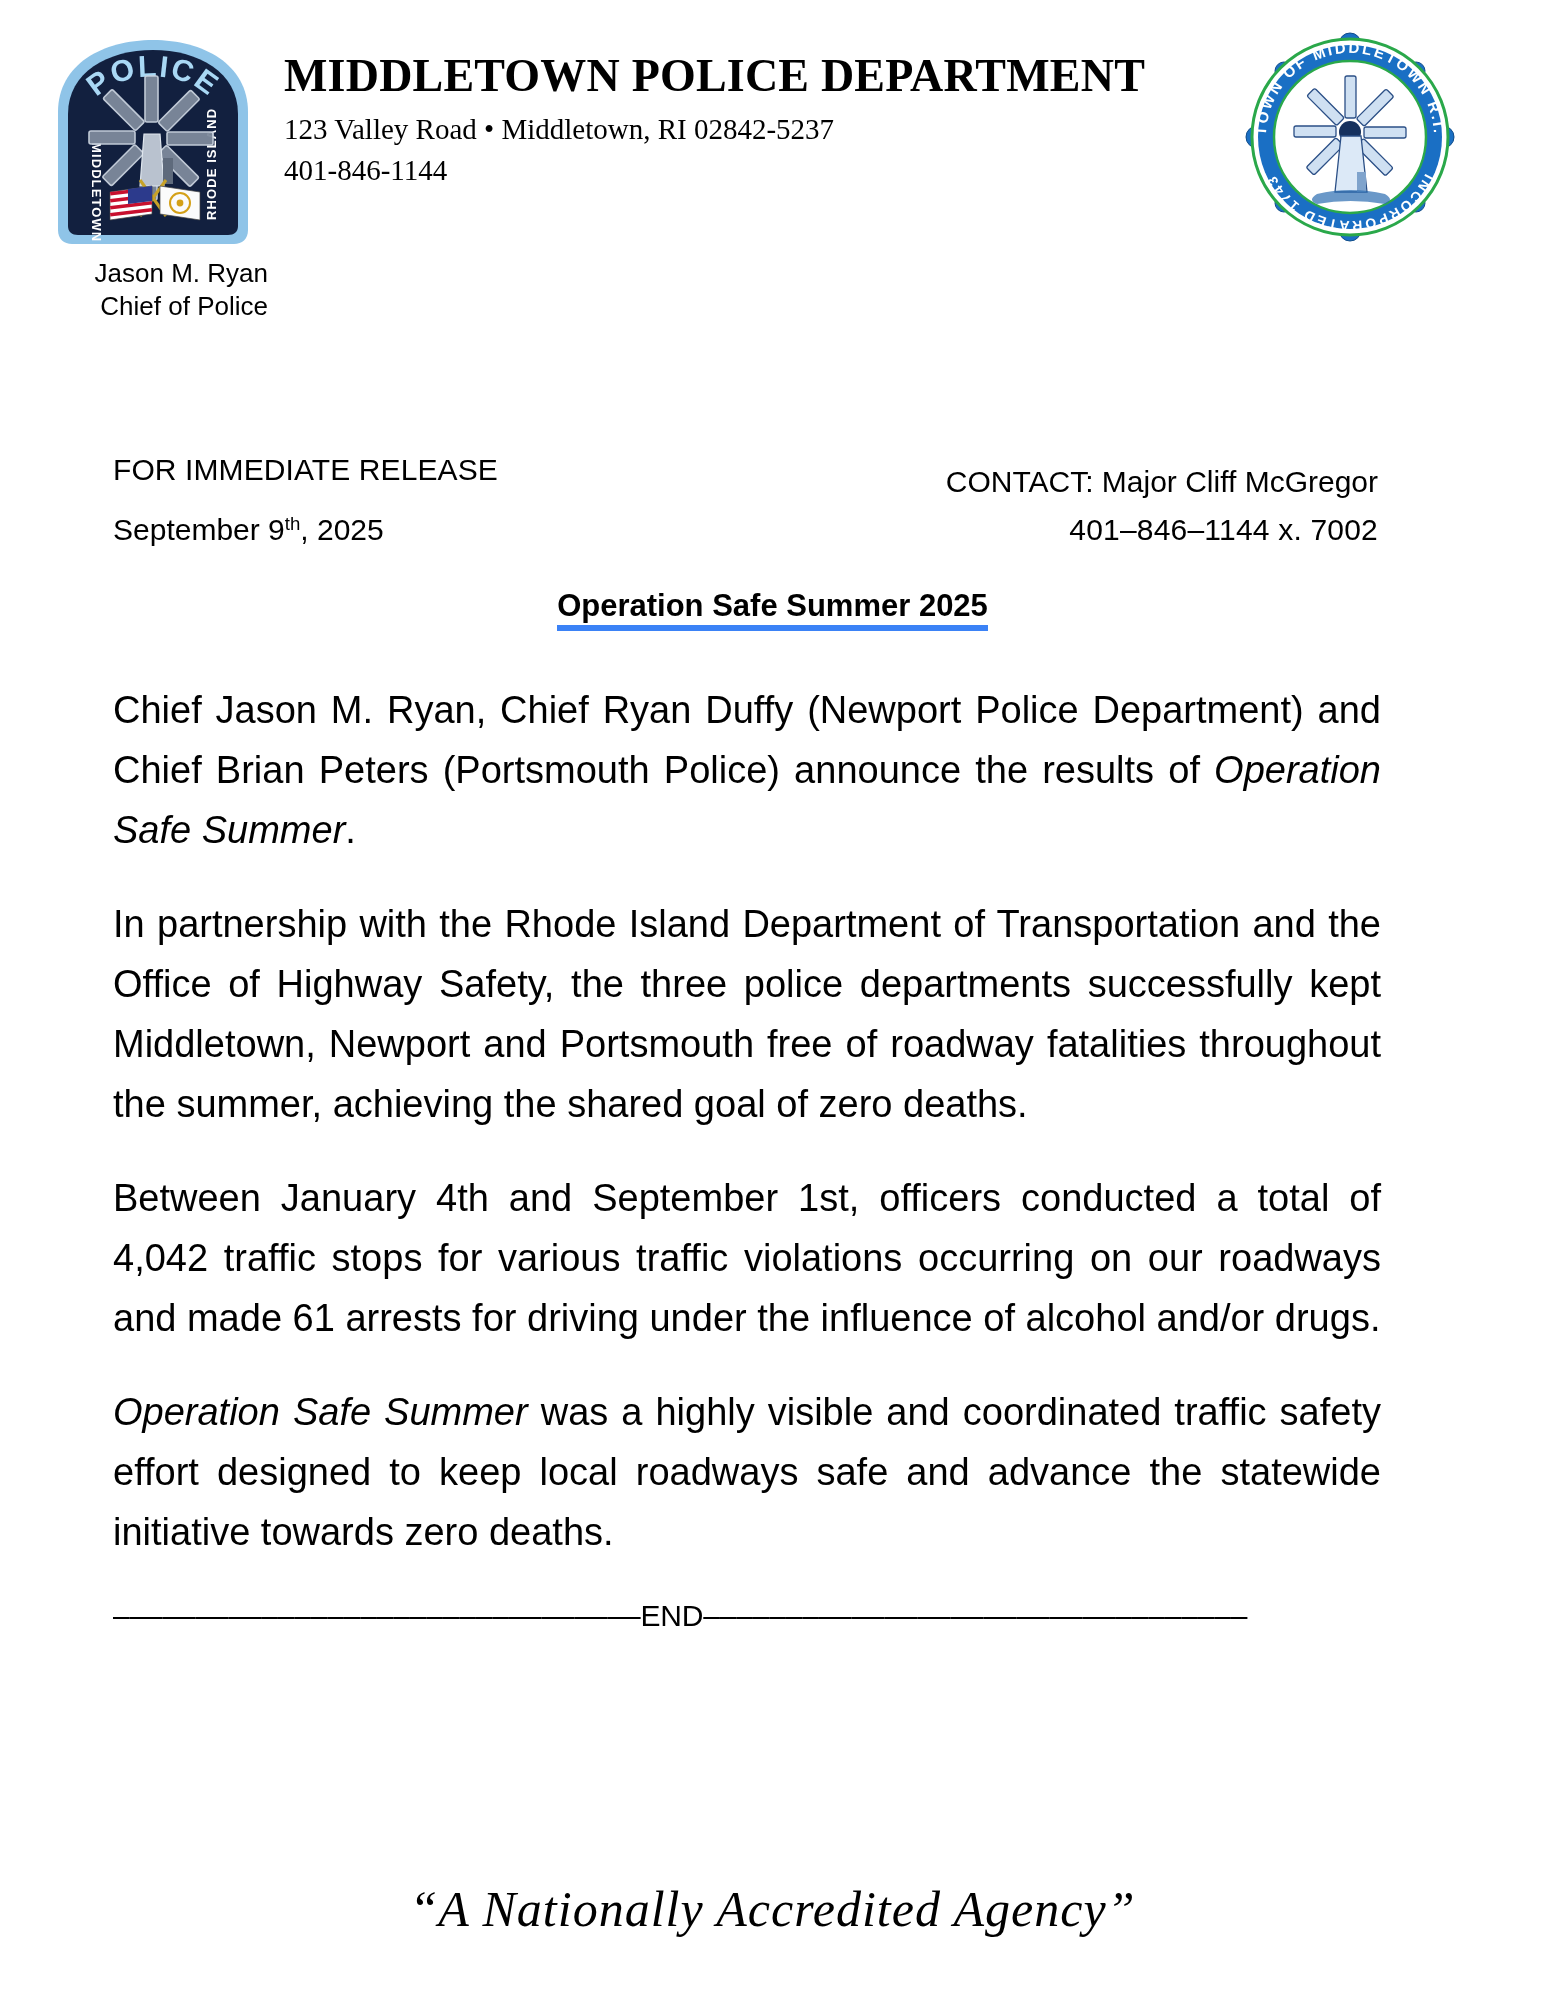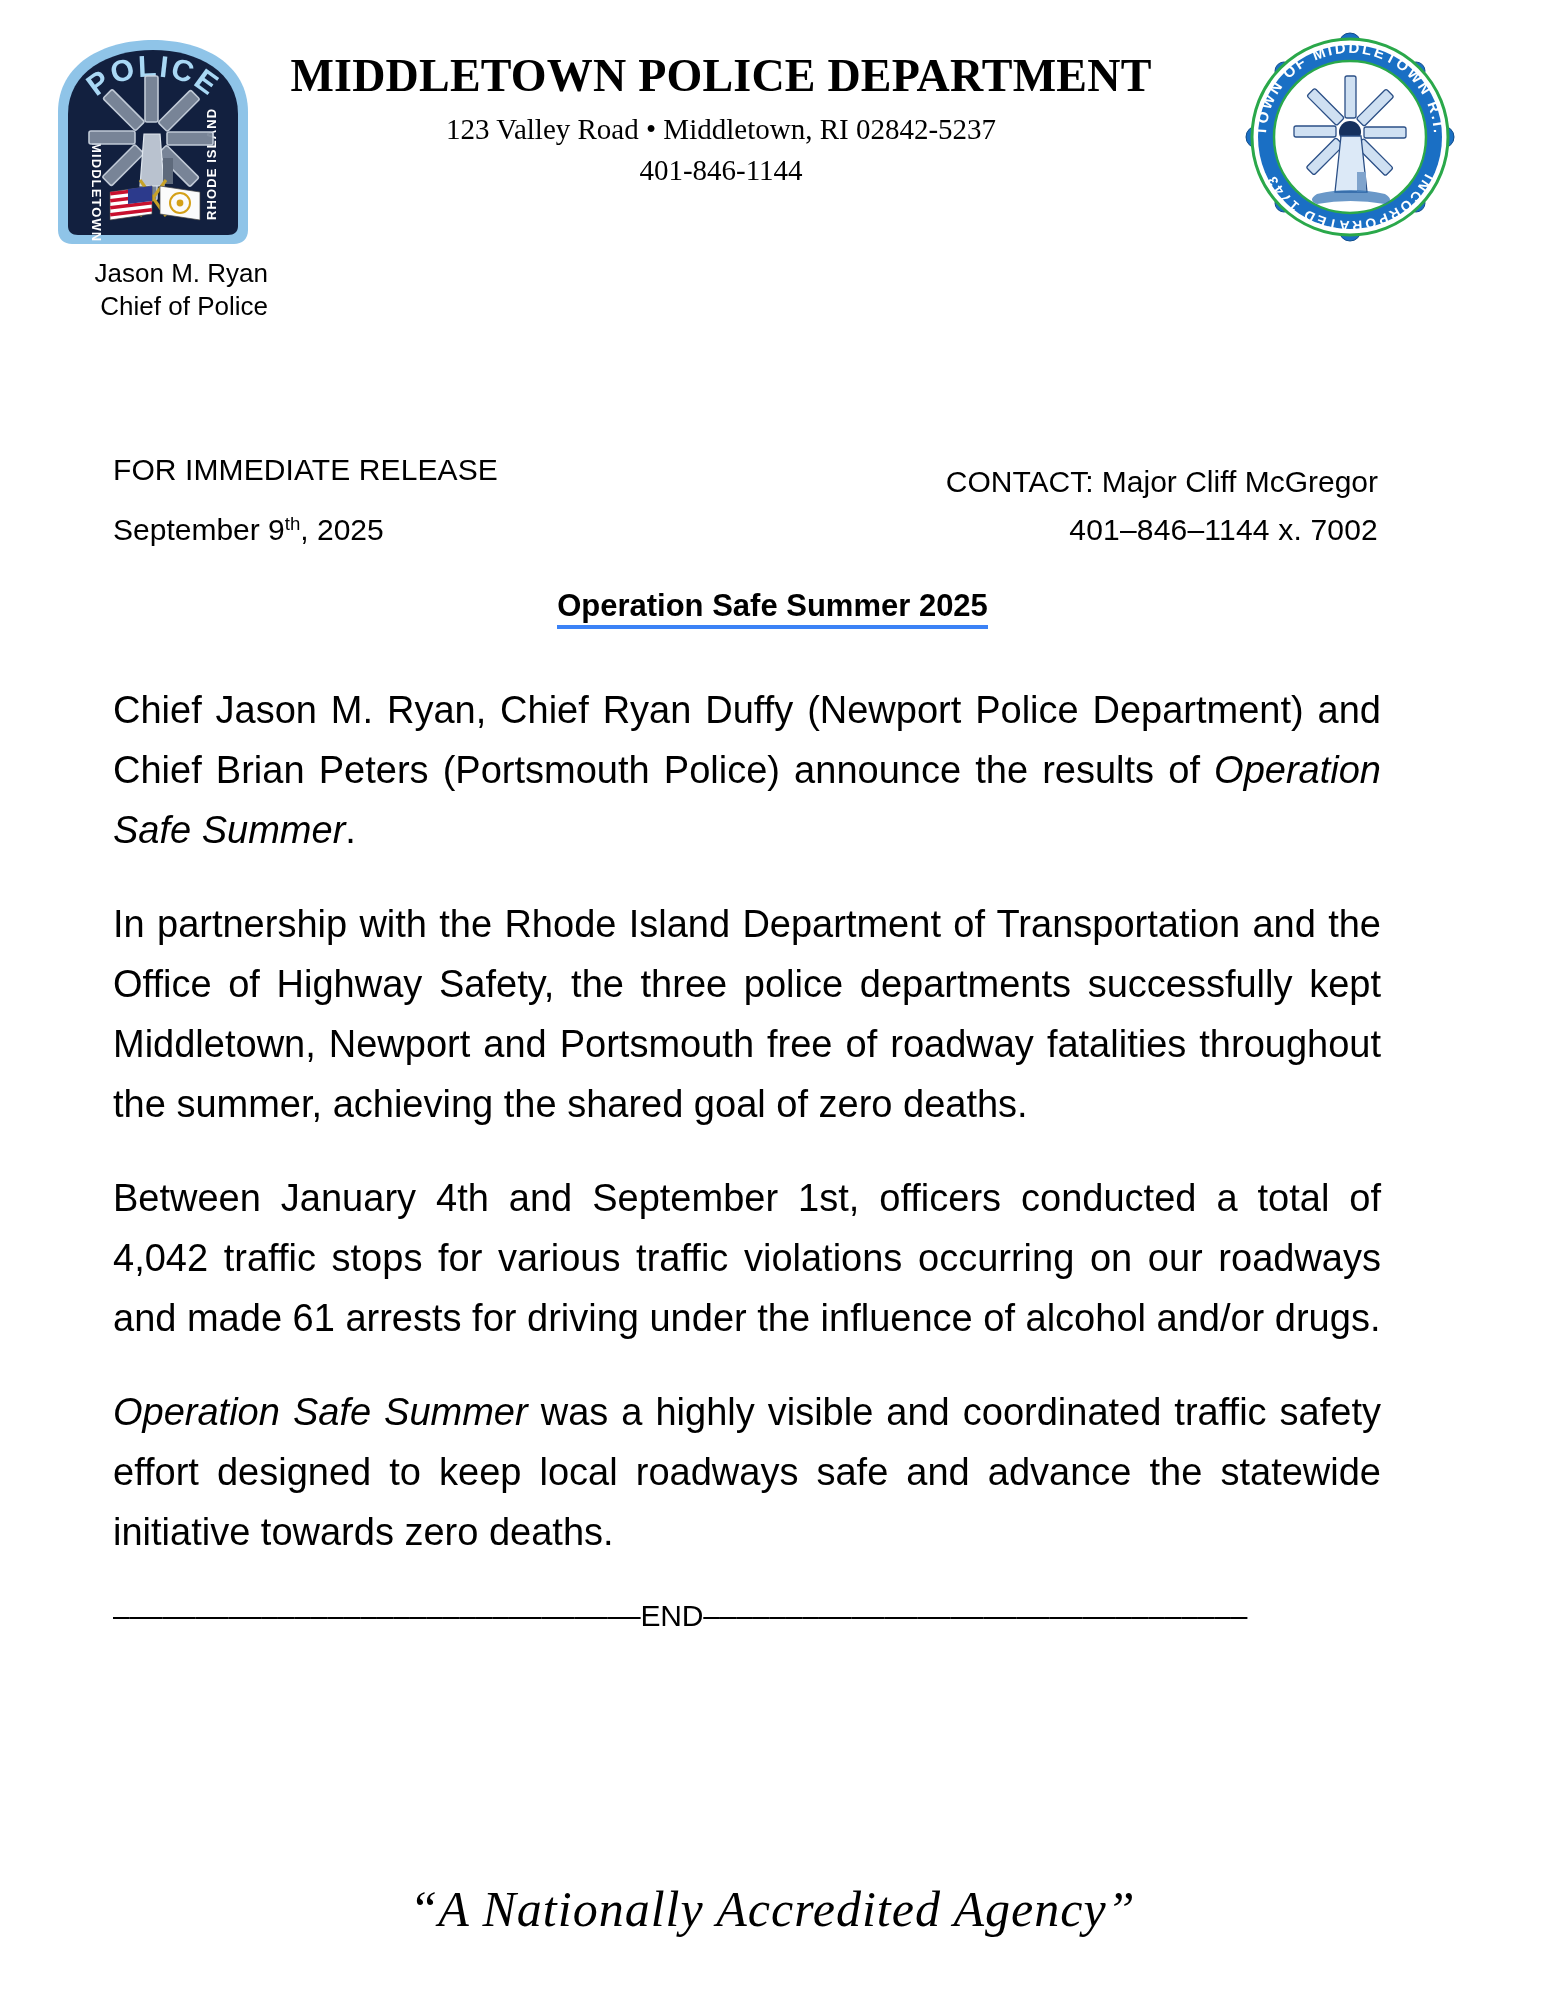--- a/index.html
+++ b/index.html
@@ -38,24 +38,24 @@
     font-size: 26px;
     line-height: 1.28;
     text-align: right;
     padding-left: 12px;
     margin-top: 8px;
     white-space: nowrap;
   }
 
   .header-center {
     position: absolute;
-    left: 256px;
+    left: 284px;
     top: 52px;
     width: 930px;
-    text-align: center;
+    text-align: left;
   }
   .dept-title {
     font-family: "Liberation Serif", "DejaVu Serif", serif;
     font-weight: bold;
     font-size: 46px;
     letter-spacing: 0.2px;
     line-height: 1.05;
     white-space: nowrap;
   }
   .dept-address {
@@ -104,21 +104,21 @@
   .doc-title {
     position: absolute;
     top: 588px;
     left: 0;
     width: 1545px;
     text-align: center;
     font-size: 31px;
     font-weight: bold;
   }
   .doc-title span {
-    border-bottom: 4px solid #3b82f6;
+    border-bottom: 6px solid #3b82f6;
     padding-bottom: 2px;
   }
 
   
   .body-wrap {
     position: absolute;
     top: 680px;
     left: 113px;
     width: 1268px;
   }

